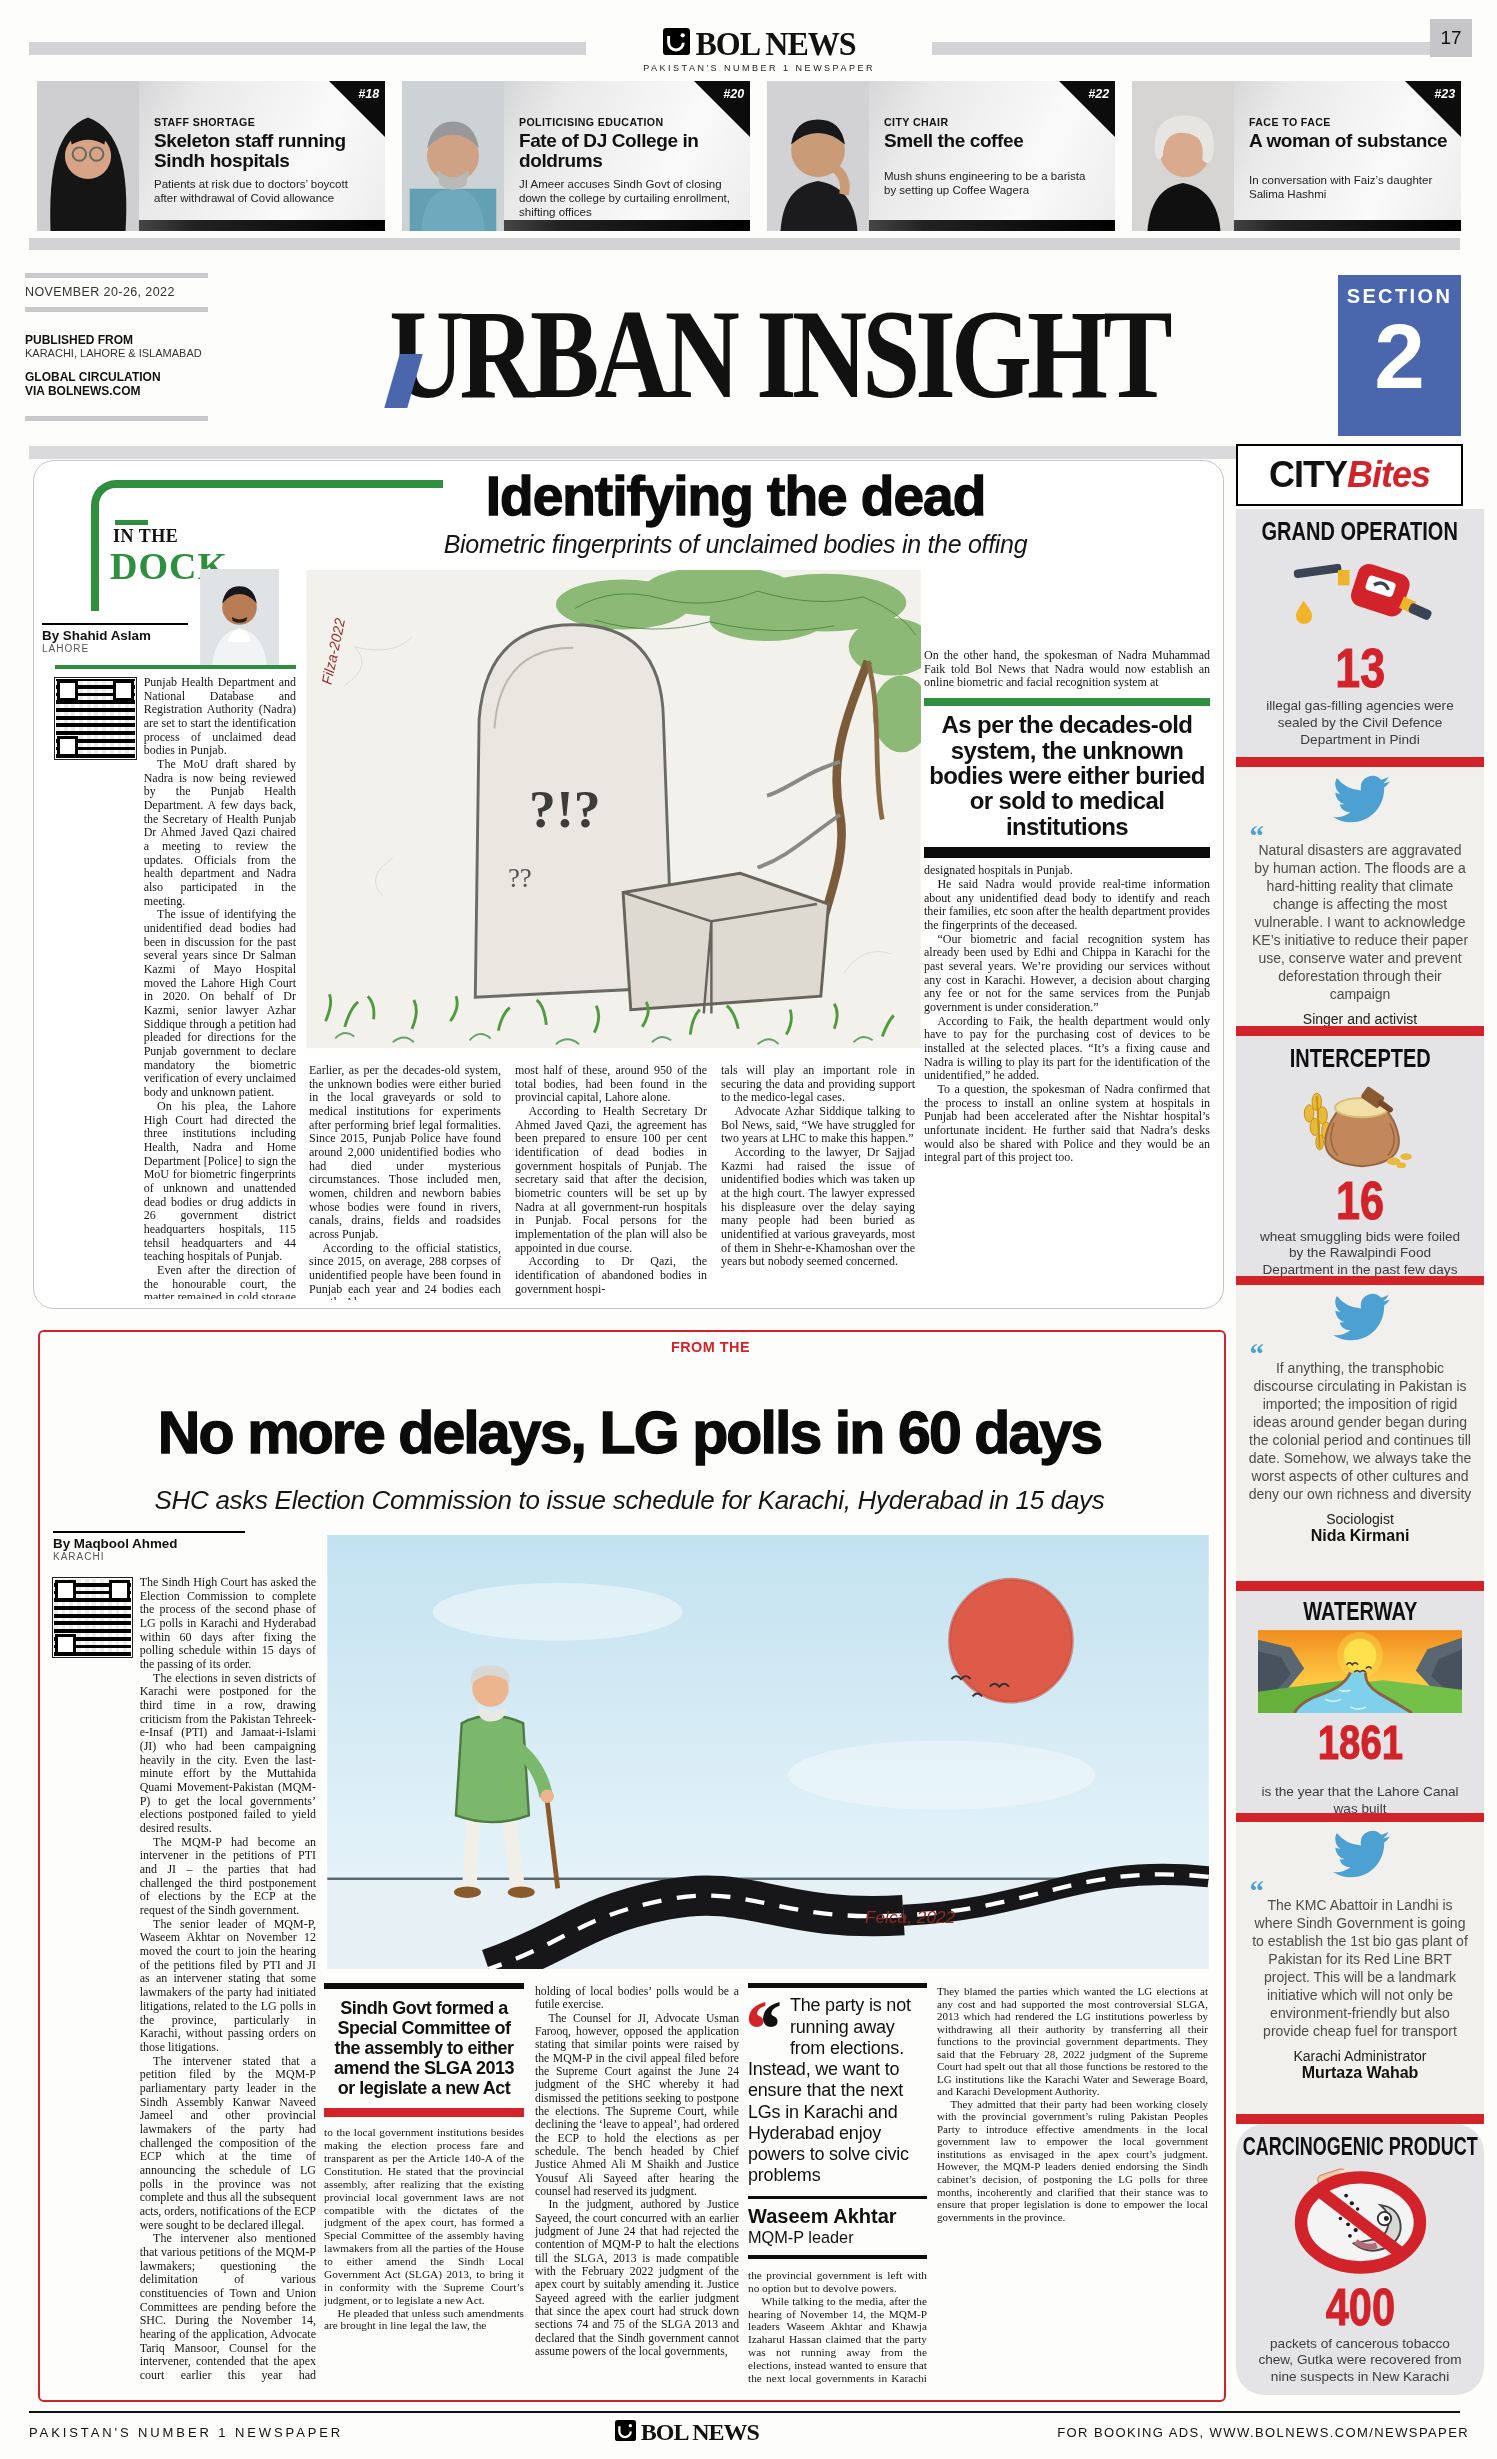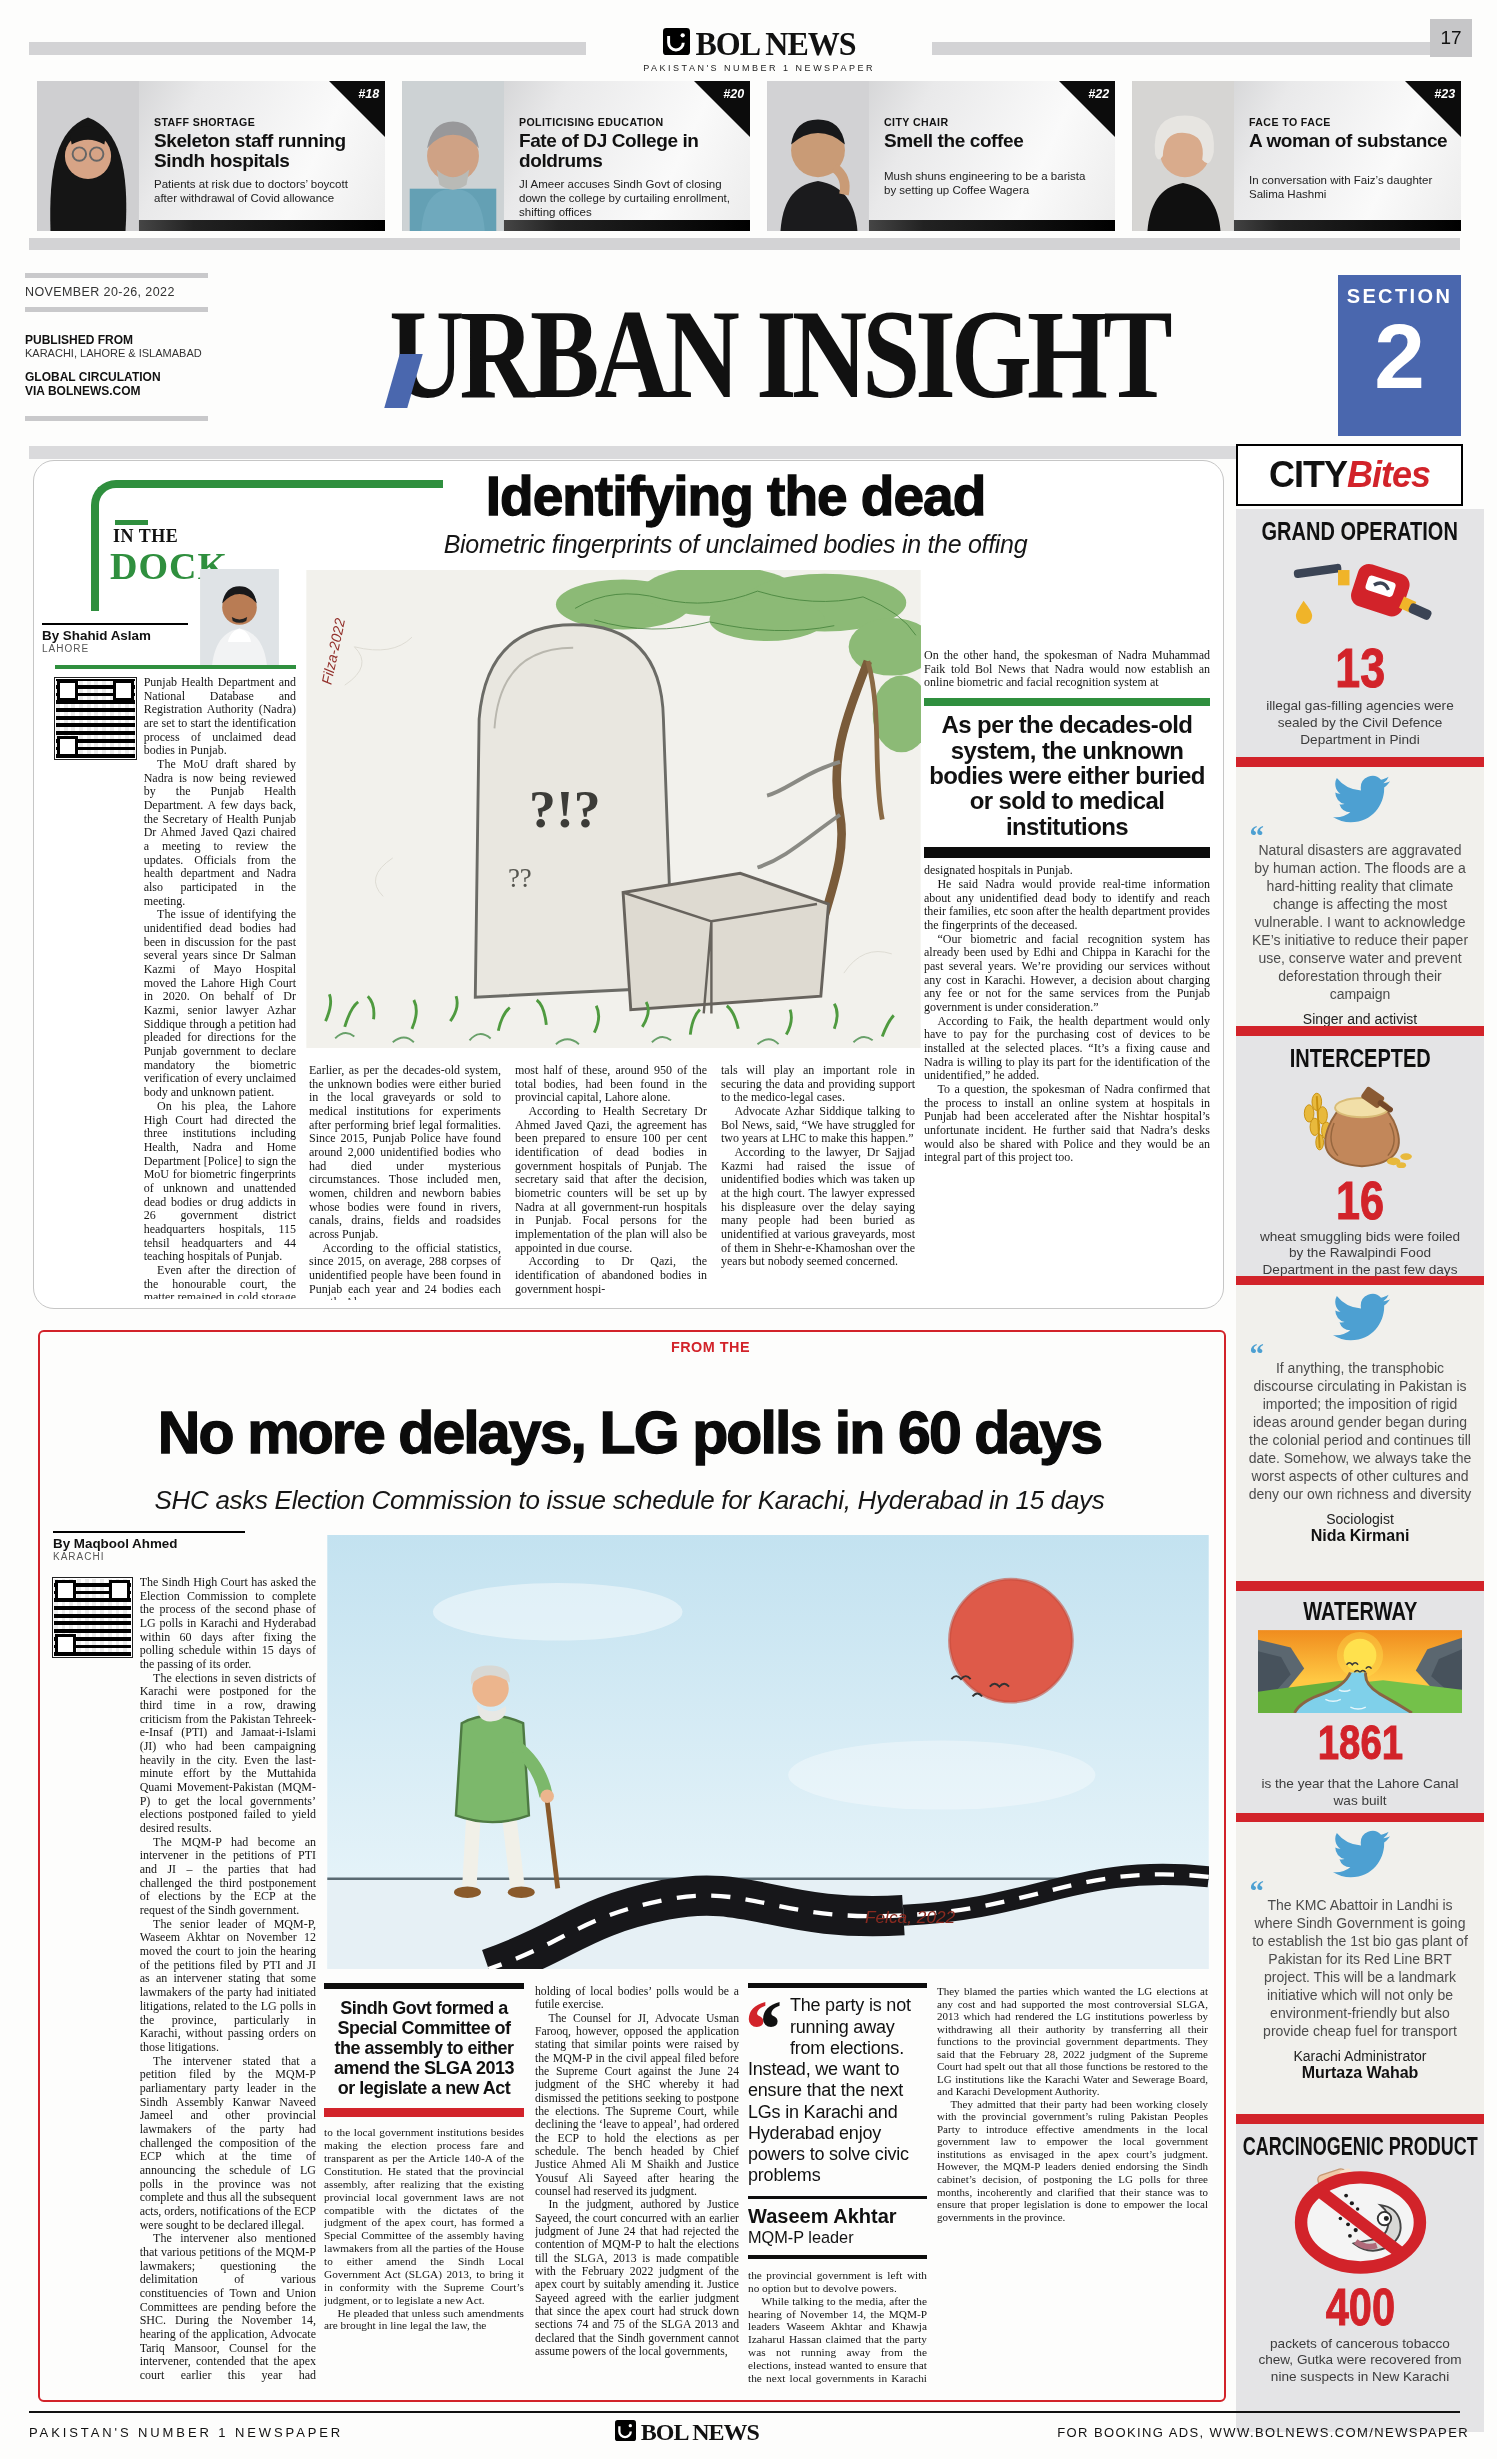--- a/index.html
+++ b/index.html
@@ -471,36 +471,36 @@
           <path d="M0 64 L90 52 110 54 70 86 0 86z" fill="#66b03c"></path>
           <path d="M212 62 L130 52 112 54 150 86 212 86z" fill="#74c14a"></path>
           <path d="M96 44 q-6 14 -28 22 q-24 8 -30 20 L160 86 q-14 -10 -34 -20 q-16 -10 -14 -22z" fill="#7fd0ea"></path>
           <path d="M96 44 q-6 14 -28 22 q-24 8 -30 20" stroke="#8a6442" stroke-width="3" fill="none"></path>
           <path d="M112 44 q-2 12 14 22 q18 10 34 20" stroke="#8a6442" stroke-width="3" fill="none"></path>
           <g stroke="#fff" stroke-width="1.5" fill="none" opacity=".8">
             <path d="M84 62 q6 3 12 0 M70 72 q8 4 16 0 M96 80 q8 4 16 0"></path>
           </g>
         </svg></div>
     <div class="sb-num" style="font-size:48px;margin-top:3.8px;"><span class="cond">1861</span></div>
-    <div class="sb-cap ctr" style="width:202px;margin-top:10px;">is the year that the Lahore Canal was built</div>
+    <div class="sb-cap ctr" style="width:202px;margin-top:18px;">is the year that the Lahore Canal was built</div>
   </div>
   <div class="abs sb-bar" style="top:1813px;"></div>
 
   <div class="abs sb tweet flexcol" style="top:1822px;height:292px;">
     <div style="margin-top:7.7px;"><svg width="63" height="52" viewBox="0 0 24 20">
           <path d="M23.4 2.4c-.8.4-1.7.7-2.6.8A4.6 4.6 0 0 0 22.8.7c-.9.5-1.9.9-2.9 1.1A4.5 4.5 0 0 0 12.1 5c0 .35.04.7.1 1A12.8 12.8 0 0 1 2.9 1.2a4.5 4.5 0 0 0 1.4 6 4.4 4.4 0 0 1-2-.5v.05a4.5 4.5 0 0 0 3.6 4.4 4.6 4.6 0 0 1-2 .08 4.5 4.5 0 0 0 4.2 3.1A9 9 0 0 1 1.4 16.2 12.7 12.7 0 0 0 8.3 18.2c8.3 0 12.8-6.9 12.8-12.8v-.6c.9-.6 1.6-1.4 2.3-2.4z" fill="#4da0d2"></path>
         </svg></div>
     <div class="tw-q" style="align-self:flex-start;margin-left:13.4px;">“</div>
     <div class="tw-text ctr" style="width:223px;">The KMC Abattoir in Landhi is where Sindh Government is going to establish the 1st bio gas plant of Pakistan for its Red Line BRT project. This will be a landmark initiative which will not only be environment-friendly but also provide cheap fuel for transport</div>
     <div class="tw-role" style="margin-top:7.7px;">Karachi Administrator</div>
     <div class="tw-name">Murtaza Wahab</div>
   </div>
   <div class="abs sb-bar" style="top:2114px;"></div>
 
-  <div class="abs sb flexcol" style="top:2124px;height:308px;">
+  <div class="abs sb flexcol" style="top:2124px;height:271px;border-radius:28px;">
     <div class="sb-title" style="margin-top:7.7px;"><span class="cond" style="transform:scaleX(.72);">CARCINOGENIC PRODUCT</span></div>
     <div style="margin-top:1.9px;"><svg width="163" height="115" viewBox="0 0 170 120">
           <ellipse cx="85" cy="62" rx="62" ry="47" fill="#f4f4f4"></ellipse>
           <g transform="rotate(-18 60 20)">
             <rect x="42" y="8" width="30" height="16" rx="5" fill="#efc9a8" stroke="#c79873" stroke-width="1.5"></rect>
             <rect x="66" y="10" width="12" height="10" rx="3" fill="#f7e3cd"></rect>
           </g>
           <g fill="#1b1b1b">
             <circle cx="70" cy="34" r="2"></circle>
             <circle cx="76" cy="42" r="2.2"></circle>

